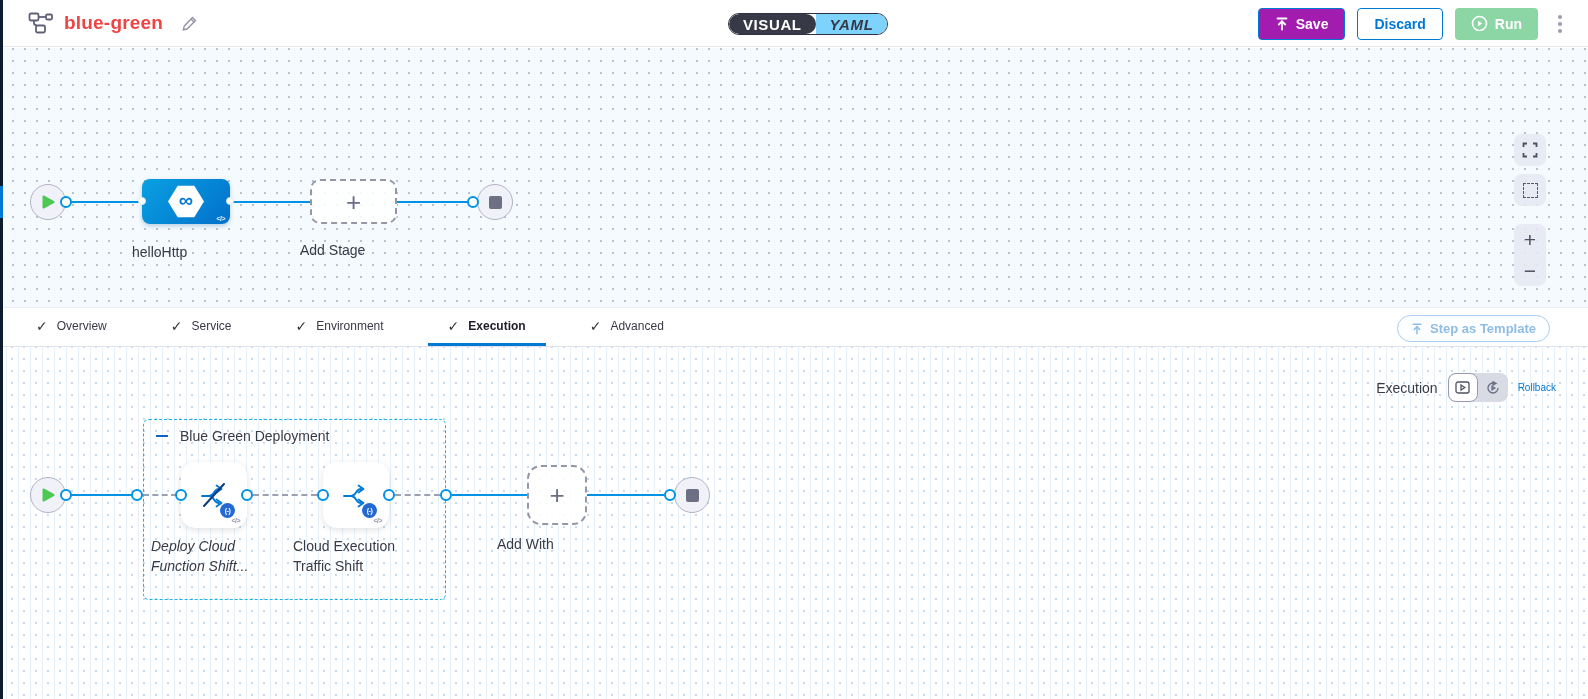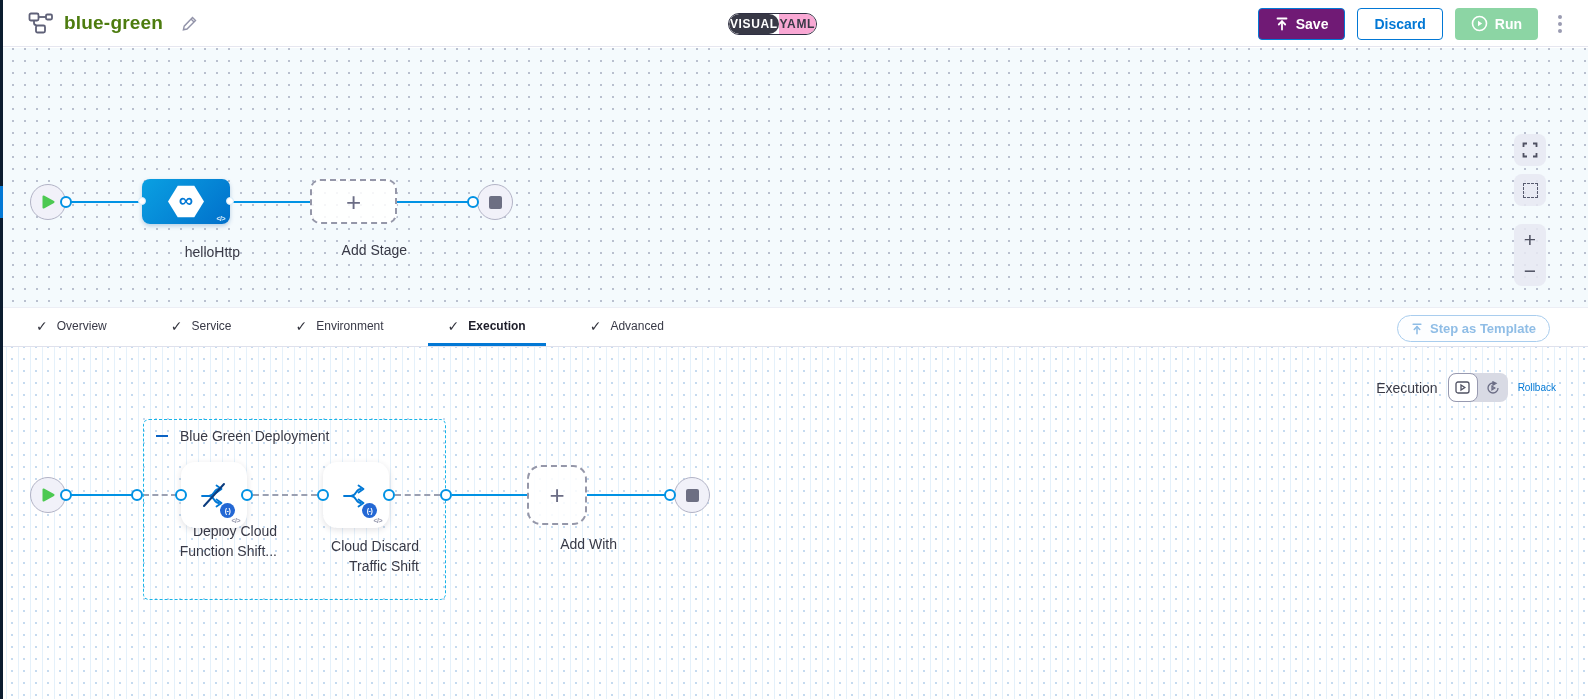--- a/index.html
+++ b/index.html
@@ -8,32 +8,32 @@
   .app { position:absolute; inset:0; }
 
   
   .left-strip { position:absolute; left:0; top:0; width:3px; height:699px; background:#0b1c2f; z-index:90; }
   .left-strip-accent { position:absolute; left:0; top:186px; width:3px; height:32px; background:#0278d5; z-index:91; }
 
   
   header { position:absolute; left:0; top:0; width:1588px; height:47px; background:#fff; border-bottom:1px solid #e6e7f0; display:flex; align-items:center; z-index:40; }
   .h-left { display:flex; align-items:center; gap:10px; padding-left:28px; }
   .pipeline-glyph { width:26px; height:22px; }
-  .title { font-size:19px; font-weight:bold; color:#4d7c0f; letter-spacing:.2px; }
+  .title { font-size:19px; font-weight:bold; color:#ef4444; letter-spacing:.2px; }
   .pencil-btn { margin-left:8px; background:none; border:none; cursor:pointer; display:flex; }
   .mode-toggle { position:absolute; left:728px; top:13px; display:flex; border:1px solid #2f3043; border-radius:99px; overflow:hidden; height:22px; }
-  .mode-seg { font-size:12px; font-weight:bold; letter-spacing:.6px; border:none; padding:0 1px; cursor:pointer; display:flex; align-items:center; }
+  .mode-seg { font-size:15px; font-weight:bold; letter-spacing:.6px; border:none; padding:0 14px; cursor:pointer; display:flex; align-items:center; }
   .mode-seg.visual { background:#383946; color:#fff; border-radius:99px; }
-  .mode-seg.yaml { background:#f9a8d4; color:#383946; }
+  .mode-seg.yaml { background:#7dd3fc; color:#383946;font-style:italic; }
   .h-right { position:absolute; right:18px; top:0; height:47px; display:flex; align-items:center; gap:12px; }
   .unsaved { display:flex; align-items:center; gap:8px; background:#f4f4fa; border-radius:4px; height:30px; padding:0 16px; }
   .unsaved-dot { width:9px; height:9px; border-radius:50%; background:#e9590c; }
   .unsaved-text { color:#e9590c; font-weight:bold; font-size:13px; }
   .btn { height:32px; border-radius:4px; font-size:14px; font-weight:bold; display:flex; align-items:center; gap:7px; padding:0 16px; cursor:pointer; border:1px solid transparent; }
-  .btn-save { background:#701a75; color:#fff; border-color:#0278d5; }
+  .btn-save { background:#a21caf; color:#fff; border-color:#0278d5; }
   .btn-discard { background:#fff; color:#0278d5; border-color:#0278d5; }
   .btn-run { background:#8cd5a4; color:#fff; border:none; }
   .kebab { display:flex; flex-direction:column; gap:3px; padding:6px 8px; background:none; border:none; cursor:pointer; }
   .kebab i { width:4px; height:4px; border-radius:50%; background:#9a9bb1; }
 
   
   .stage-canvas { position:absolute; left:0; top:48px; width:1588px; height:259px;
     background-color:#f4fafd;
     background-image:radial-gradient(circle,#b9c0cf 1px,transparent 1.3px);
     background-size:12px 12px; background-position:7px 7px; }
@@ -42,21 +42,21 @@
       linear-gradient(to right, rgba(2,120,213,0.10) 1px, transparent 1px),
       radial-gradient(circle, rgba(90,150,210,0.35) 1px, transparent 1.2px);
     background-size:12px 12px; background-position:6px 0, 6px 6px; }
 
   
   .endpoint { position:absolute; width:36px; height:36px; border-radius:50%; background:#f1f1f9; border:1px solid #b2b3c6; display:flex; align-items:center; justify-content:center; z-index:5; }
   .stop-sq { width:13px; height:13px; border-radius:2px; background:#6d6f83; }
   .ring { position:absolute; width:12px; height:12px; border-radius:50%; background:#fff; border:2.5px solid #0092e4; z-index:6; }
   .line { position:absolute; height:2px; background:#0092e4; z-index:2; }
   .dline { position:absolute; height:0; border-top:2px dashed #9aa0b2; z-index:2; }
-  .node-label { position:absolute; text-align:right; font-size:14px; color:#383946; z-index:4; }
+  .node-label { position:absolute; text-align:left; font-size:14px; color:#383946; z-index:4; }
 
   .stage-node { position:absolute; width:88px; height:45px; border-radius:8px;
     background:linear-gradient(135deg,#0aa0e2,#0170cb); box-shadow:0 2px 4px rgba(2,80,150,.25);
     display:flex; align-items:center; justify-content:center; z-index:5; cursor:pointer; }
   .hex { width:36px; height:33px; background:#fff; clip-path:polygon(27% 2%,73% 2%,100% 50%,73% 98%,27% 98%,0% 50%); display:flex; align-items:center; justify-content:center; }
   .hex span { color:#0278d5; font-size:20px; font-weight:bold; margin-top:-3px; }
   .node-dot { position:absolute; width:8px; height:8px; border-radius:50%; background:#fff; border:1px solid #d4ebfa; top:18px; z-index:7; }
   .code-glyph { position:absolute; right:5px; bottom:2px; font-size:7px; font-weight:bold; letter-spacing:-0.5px; }
   .code-glyph.on-blue { color:#dff0fc; }
   .code-glyph.on-white { color:#9496ab; }
@@ -279,42 +279,42 @@
         <path d="M11 17 C17 17 15 10 21 10"></path>
         <path d="M18.5 6.5 L23.5 10 L18.5 13.5"></path>
         <path d="M11 17 C17 17 15 24 21 24"></path>
         <path d="M18.5 20.5 L23.5 24 L18.5 27.5"></path>
         <path d="M6 27 L26 5" stroke="#0b3c7e" stroke-width="2"></path>
       </svg>
       <span class="fn-badge" style="right:12px; bottom:10px;">(-)</span>
       <span class="code-glyph on-white" style="right:7px; bottom:4px;">&lt;/&gt;</span>
     </div>
     <span class="ring" style="left:241px; top:142px;"></span>
-    <div class="node-label" style="left:151px; top:174px; width:126px; line-height:20px;">
+    <div class="node-label" style="left:151px; top:189px; width:126px; line-height:20px;font-style:italic;">
       <div>Deploy Cloud</div>
       <div>Function Shift...</div>
     </div>
 
     <div class="dline" style="left:253px; top:147px; width:64px;"></div>
     <span class="ring" style="left:317px; top:142px;"></span>
 
     <div class="step-card" style="left:323px; top:115px;">
       <svg width="32" height="32" viewBox="0 0 32 32" fill="none" stroke="#0278d5" stroke-width="1.8" stroke-linecap="round" stroke-linejoin="round">
         <path d="M4 17 H11"></path>
         <path d="M11 17 C17 17 15 10 21 10"></path>
         <path d="M18.5 6.5 L23.5 10 L18.5 13.5"></path>
         <path d="M11 17 C17 17 15 24 21 24"></path>
         <path d="M18.5 20.5 L23.5 24 L18.5 27.5"></path>
       </svg>
       <span class="fn-badge" style="right:12px; bottom:10px;">(-)</span>
       <span class="code-glyph on-white" style="right:7px; bottom:4px;">&lt;/&gt;</span>
     </div>
     <span class="ring" style="left:383px; top:142px;"></span>
     <div class="node-label" style="left:293px; top:189px; width:126px; line-height:20px;">
-      <div>Cloud Discard</div>
+      <div>Cloud Execution</div>
       <div>Traffic Shift</div>
     </div>
 
     <div class="dline" style="left:395px; top:147px; width:45px;"></div>
     <span class="ring" style="left:440px; top:142px;"></span>
     <div class="line" style="left:452px; top:147px; width:75px;"></div>
 
     <div class="add-node" style="left:527px; top:118px; width:60px; height:60px; border-radius:14px;">
       <span class="plus-glyph">+</span>
     </div>

